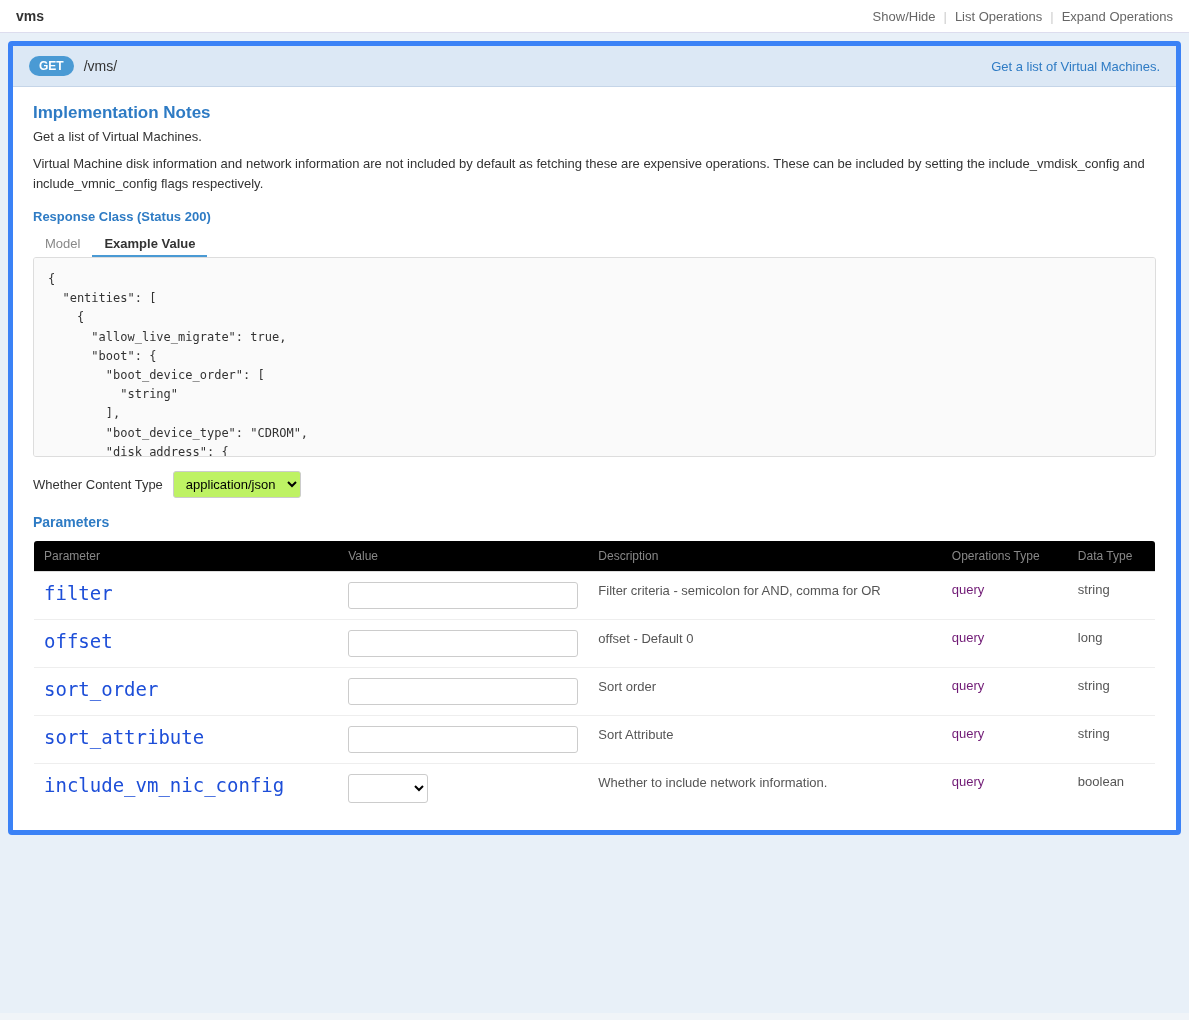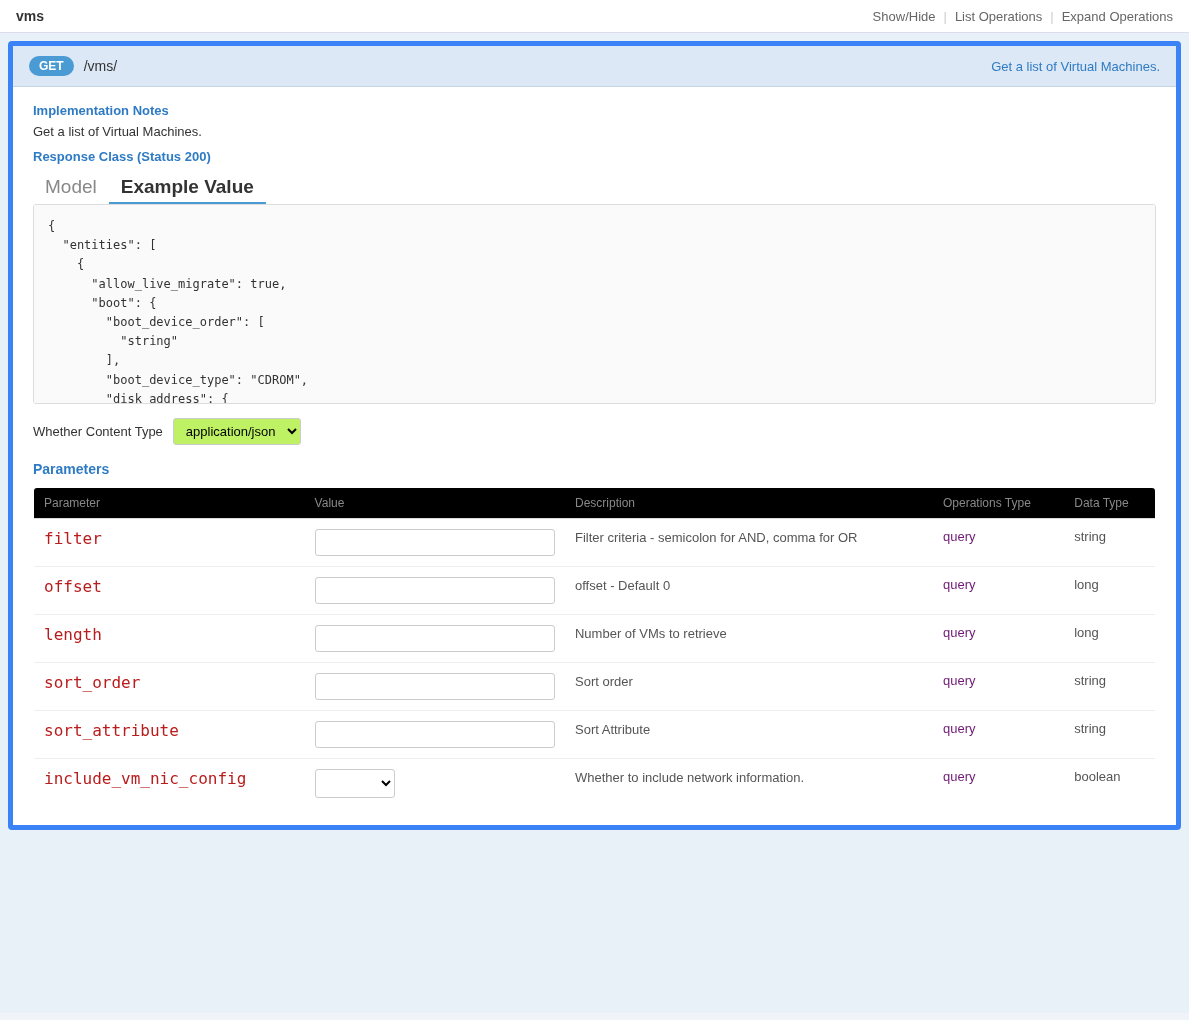--- a/index.html
+++ b/index.html
@@ -78,21 +78,21 @@
       text-decoration: none;
     }
 
     .api-body {
       background: #fff;
       padding: 16px 20px;
     }
 
     .impl-notes-title {
       color: #2e7bc4;
-      font-size: 13px;
+      font-size: 17px;
       font-weight: bold;
       margin-bottom: 6px;
     }
     .impl-notes-text {
       font-size: 13px;
       color: #333;
       margin-bottom: 10px;
     }
     .impl-notes-desc {
       font-size: 13px;
@@ -108,21 +108,21 @@
       margin-bottom: 8px;
     }
 
     .model-tabs {
       display: flex;
       gap: 0;
       margin-bottom: 0;
     }
     .model-tab {
       padding: 4px 12px;
-      font-size: 19px;
+      font-size: 13px;
       cursor: pointer;
       color: #888;
       border-bottom: 2px solid transparent;
     }
     .model-tab.active {
       color: #333;
       font-weight: bold;
       border-bottom: 2px solid #4a9ad4;
     }
 
@@ -190,22 +190,22 @@
       padding: 10px 10px;
       vertical-align: top;
       border-bottom: 1px solid #eee;
       font-size: 13px;
     }
     .params-table tr:last-child td {
       border-bottom: none;
     }
     .param-name {
       font-family: monospace;
-      font-size: 16px;
-      color: #b91c1c;
+      font-size: 19px;
+      color: #1d4ed8;
     }
     .param-input {
       width: 100%;
       max-width: 280px;
       border: 1px solid #ccc;
       border-radius: 3px;
       padding: 5px 8px;
       font-size: 13px;
       background: #fff;
     }
@@ -253,20 +253,21 @@
         <span class="badge-get">GET</span>
         <span class="api-path">/vms/</span>
       </div>
       <a class="api-header-link">Get a list of Virtual Machines.</a>
     </div>
 
     <div class="api-body">
 
       <div class="impl-notes-title">Implementation Notes</div>
       <div class="impl-notes-text">Get a list of Virtual Machines.</div>
+      <div class="impl-notes-desc">Virtual Machine disk information and network information are not included by default as fetching these are expensive operations. These can be included by setting the include_vmdisk_config and include_vmnic_config flags respectively.</div>
 
       <div class="response-class-title">Response Class (Status 200)</div>
 
       <div class="model-tabs">
         <div class="model-tab">Model</div>
         <div class="model-tab active">Example Value</div>
       </div>
 
       <div class="code-block">{
   "entities": [
@@ -309,27 +310,20 @@
                 <td class="param-data-type">string</td>
               </tr>
               <tr>
                 <td><span class="param-name">offset</span></td>
                 <td><input type="text" class="param-input" style=""></td>
                 <td class="param-desc">offset - Default 0</td>
                 <td class="param-type">query</td>
                 <td class="param-data-type">long</td>
               </tr>
               <tr>
-                <td><span class="param-name">length</span></td>
-                <td><input type="text" class="param-input" style=""></td>
-                <td class="param-desc">Number of VMs to retrieve</td>
-                <td class="param-type">query</td>
-                <td class="param-data-type">long</td>
-              </tr>
-              <tr>
                 <td><span class="param-name">sort_order</span></td>
                 <td><input type="text" class="param-input" style=""></td>
                 <td class="param-desc">Sort order</td>
                 <td class="param-type">query</td>
                 <td class="param-data-type">string</td>
               </tr>
               <tr>
                 <td><span class="param-name">sort_attribute</span></td>
                 <td><input type="text" class="param-input" style=""></td>
                 <td class="param-desc">Sort Attribute</td>

